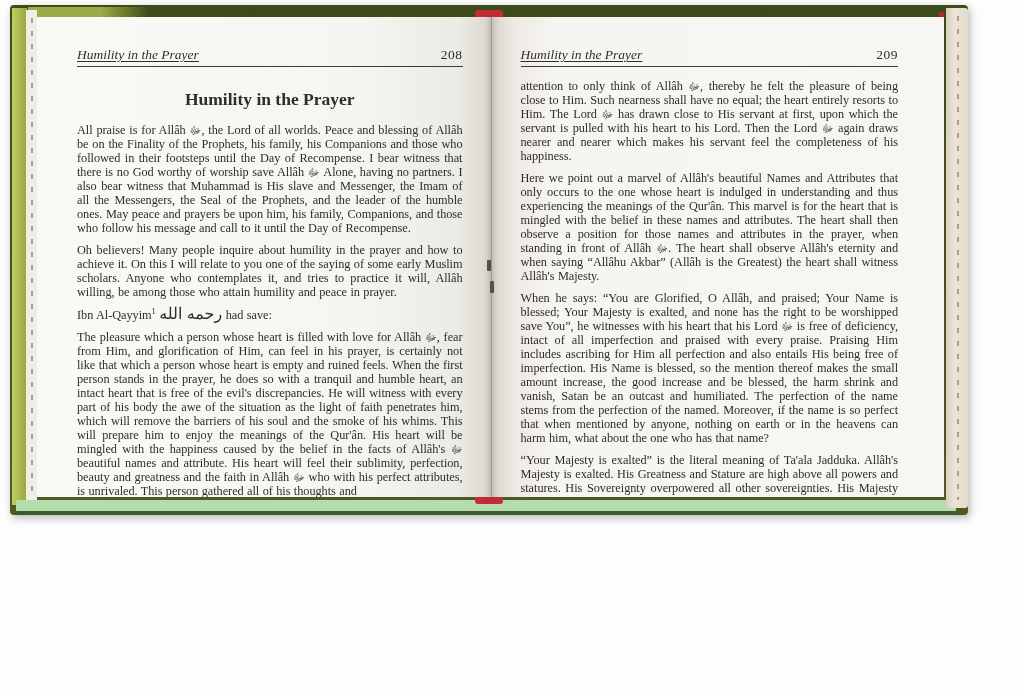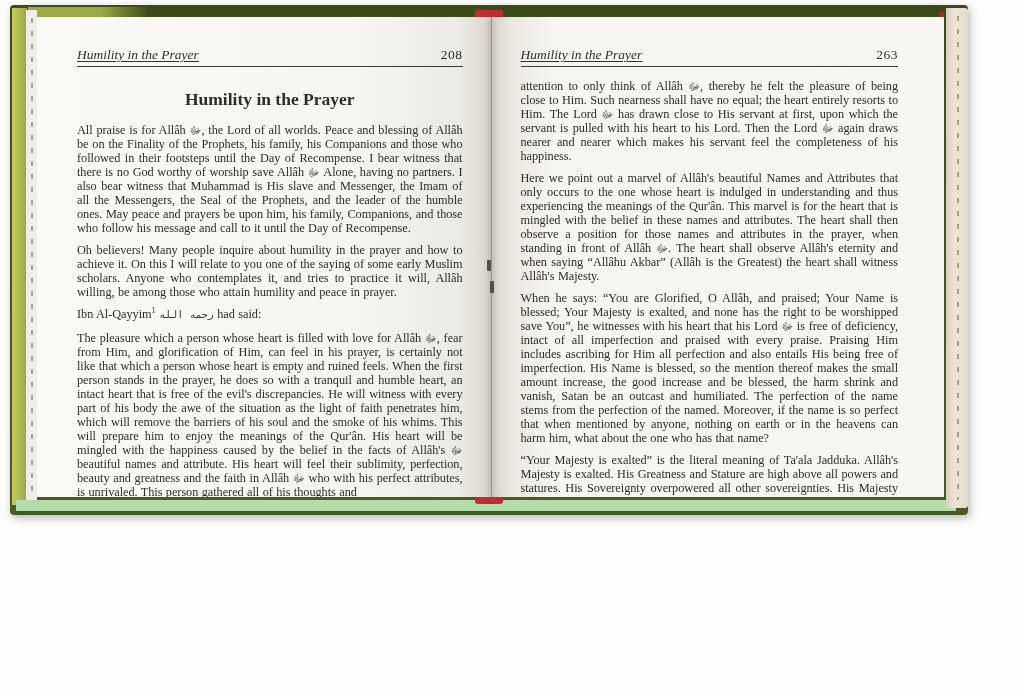--- a/index.html
+++ b/index.html
@@ -42,21 +42,21 @@
   .running-head{display:flex;justify-content:space-between;align-items:flex-end;
         border-bottom:1.5px solid #3b3b3b;padding-bottom:3px;margin-bottom:12px;
         font-size:13.5px;}
   .running-title{font-style:italic;text-decoration:underline;text-underline-offset:2px;}
   .running-number{font-style:normal;letter-spacing:.5px;text-align:right;}
   .chapter-title{font-size:17.5px;font-weight:bold;text-align:center;margin:10px 0 13px;}
   .body p{font-size:12.3px;line-height:14px;text-align:justify;margin:0 0 8px;
           letter-spacing:-0.05px;word-spacing:.4px;}
   .it{}
   .sup{vertical-align:super;font-size:8.5px;line-height:0;}
-  .ar{font-family:Liberation Mono, monospace;font-size:10px;}
+  .ar{font-family:Liberation Serif, serif;font-size:16px;}
   .hon{font-family:"DejaVu Sans", sans-serif;font-size:10.5px;}
   .footnote{margin-top:8px;font-size:11.3px;}
   .fn-rule{width:150px;border-top:1px solid #4a4a4a;margin-bottom:5px;}
   .verse{direction:rtl;text-align:center;font-size:14.5px;margin-top:2px;
          font-family:"DejaVu Sans", sans-serif;color:#34322d;}
 </style>
 </head>
 <body>
 
 <div class="stage">
@@ -83,34 +83,34 @@
 
       <div class="page left">
         <div class="running-head">
           <span class="running-title">Humility in the Prayer</span>
           <span class="running-number">208</span>
         </div>
         <div class="chapter-title">Humility in the Prayer</div>
         <div class="body">
             <p><span>All praise is for Allâh </span><span class="hon">ﷻ</span><span>, the Lord of all worlds. Peace and blessing of Allâh be on the Finality of the Prophets, his family, his Companions and those who followed in their footsteps until the Day of Recompense. I bear witness that there is no God worthy of worship save Allâh </span><span class="hon">ﷻ</span><span> Alone, having no partners. I also bear witness that Muhammad is His slave and Messenger, the </span><span class="it">Imam</span><span> of all the Messengers, the Seal of the Prophets, and the leader of the humble ones. May peace and prayers be upon him, his family, Companions, and those who follow his message and call to it until the Day of Recompense.</span></p>
             <p><span>Oh believers! Many people inquire about humility in the prayer and how to achieve it. On this I will relate to you one of the saying of some early Muslim scholars. Anyone who contemplates it, and tries to practice it will, Allâh willing, be among those who attain humility and peace in prayer.</span></p>
-            <p><span>Ibn Al-Qayyim</span><span class="sup">1</span><span> </span><span class="ar">رحمه الله</span><span> had said:</span></p>
+            <p><span>Ibn Al-Qayyim</span><span class="sup">1</span><span> </span><span class="ar">رحمه الله</span><span> had save:</span></p>
             <p><span>The pleasure which a person whose heart is filled with love for Allâh </span><span class="hon">ﷻ</span><span>, fear from Him, and glorification of Him, can feel in his prayer, is certainly not like that which a person whose heart is empty and ruined feels. When the first person stands in the prayer, he does so with a tranquil and humble heart, an intact heart that is free of the evil's discrepancies. He will witness with every part of his body the awe of the situation as the light of faith penetrates him, which will remove the barriers of his soul and the smoke of his whims. This will prepare him to enjoy the meanings of the Qur'ân. His heart will be mingled with the happiness caused by the belief in the facts of Allâh's </span><span class="hon">ﷻ</span><span> beautiful names and attribute. His heart will feel their sublimity, perfection, beauty and greatness and the faith in Allâh </span><span class="hon">ﷻ</span><span> who with his perfect attributes, is unrivaled. This person gathered all of his thoughts and</span></p>
           </div>
         <div class="footnote">
           <div class="fn-rule"></div>
           <span class="sup">1</span>
           <span><span class="it">Kitab us-Salah</span><span>, by Ibn Al-Qayyim.</span></span>
         </div>
       </div>
 
       <div class="page right">
         <div class="running-head">
           <span class="running-title">Humility in the Prayer</span>
-          <span class="running-number">263</span>
+          <span class="running-number">209</span>
         </div>
         <div class="body">
             <p><span>attention to only think of Allâh </span><span class="hon">ﷻ</span><span>, thereby he felt the pleasure of being close to Him. Such nearness shall have no equal; the heart entirely resorts to Him. The Lord </span><span class="hon">ﷻ</span><span> has drawn close to His servant at first, upon which the servant is pulled with his heart to his Lord. Then the Lord </span><span class="hon">ﷻ</span><span> again draws nearer and nearer which makes his servant feel the completeness of his happiness.</span></p>
             <p><span>Here we point out a marvel of Allâh's beautiful Names and Attributes that only occurs to the one whose heart is indulged in understanding and thus experiencing the meanings of the Qur'ân. This marvel is for the heart that is mingled with the belief in these names and attributes. The heart shall then observe a position for those names and attributes in the prayer, when standing in front of Allâh </span><span class="hon">ﷻ</span><span>. The heart shall observe Allâh's eternity and when saying </span><span class="it">“Allâhu Akbar”</span><span> (Allâh is the Greatest) the heart shall witness Allâh's Majesty.</span></p>
             <p><span>When he says: “You are Glorified, O Allâh, and praised; Your Name is blessed; Your Majesty is exalted, and none has the right to be worshipped save You”, he witnesses with his heart that his Lord </span><span class="hon">ﷻ</span><span> is free of deficiency, intact of all imperfection and praised with every praise. Praising Him includes ascribing for Him all perfection and also entails His being free of imperfection. His Name is blessed, so the mention thereof makes the small amount increase, the good increase and be blessed, the harm shrink and vanish, Satan be an outcast and humiliated. The perfection of the name stems from the perfection of the named. Moreover, if the name is so perfect that when mentioned by anyone, nothing on earth or in the heavens can harm him, what about the one who has that name?</span></p>
             <p><span>“Your Majesty is exalted” is the literal meaning of </span><span class="it">Ta'ala Jadduka</span><span>. Allâh's Majesty is exalted. His Greatness and Stature are high above all powers and statures. His Sovereignty overpowered all other sovereignties. His Majesty is Exalted, so He shall have no partners to share with Him in His domination, Lordship, Godship, actions, or attributes. In this regard, Allâh </span><span class="hon">ﷻ</span><span> says (relating what a believer from the jinn said):</span></p>
           </div>
       </div>
     </div>
   </div>

